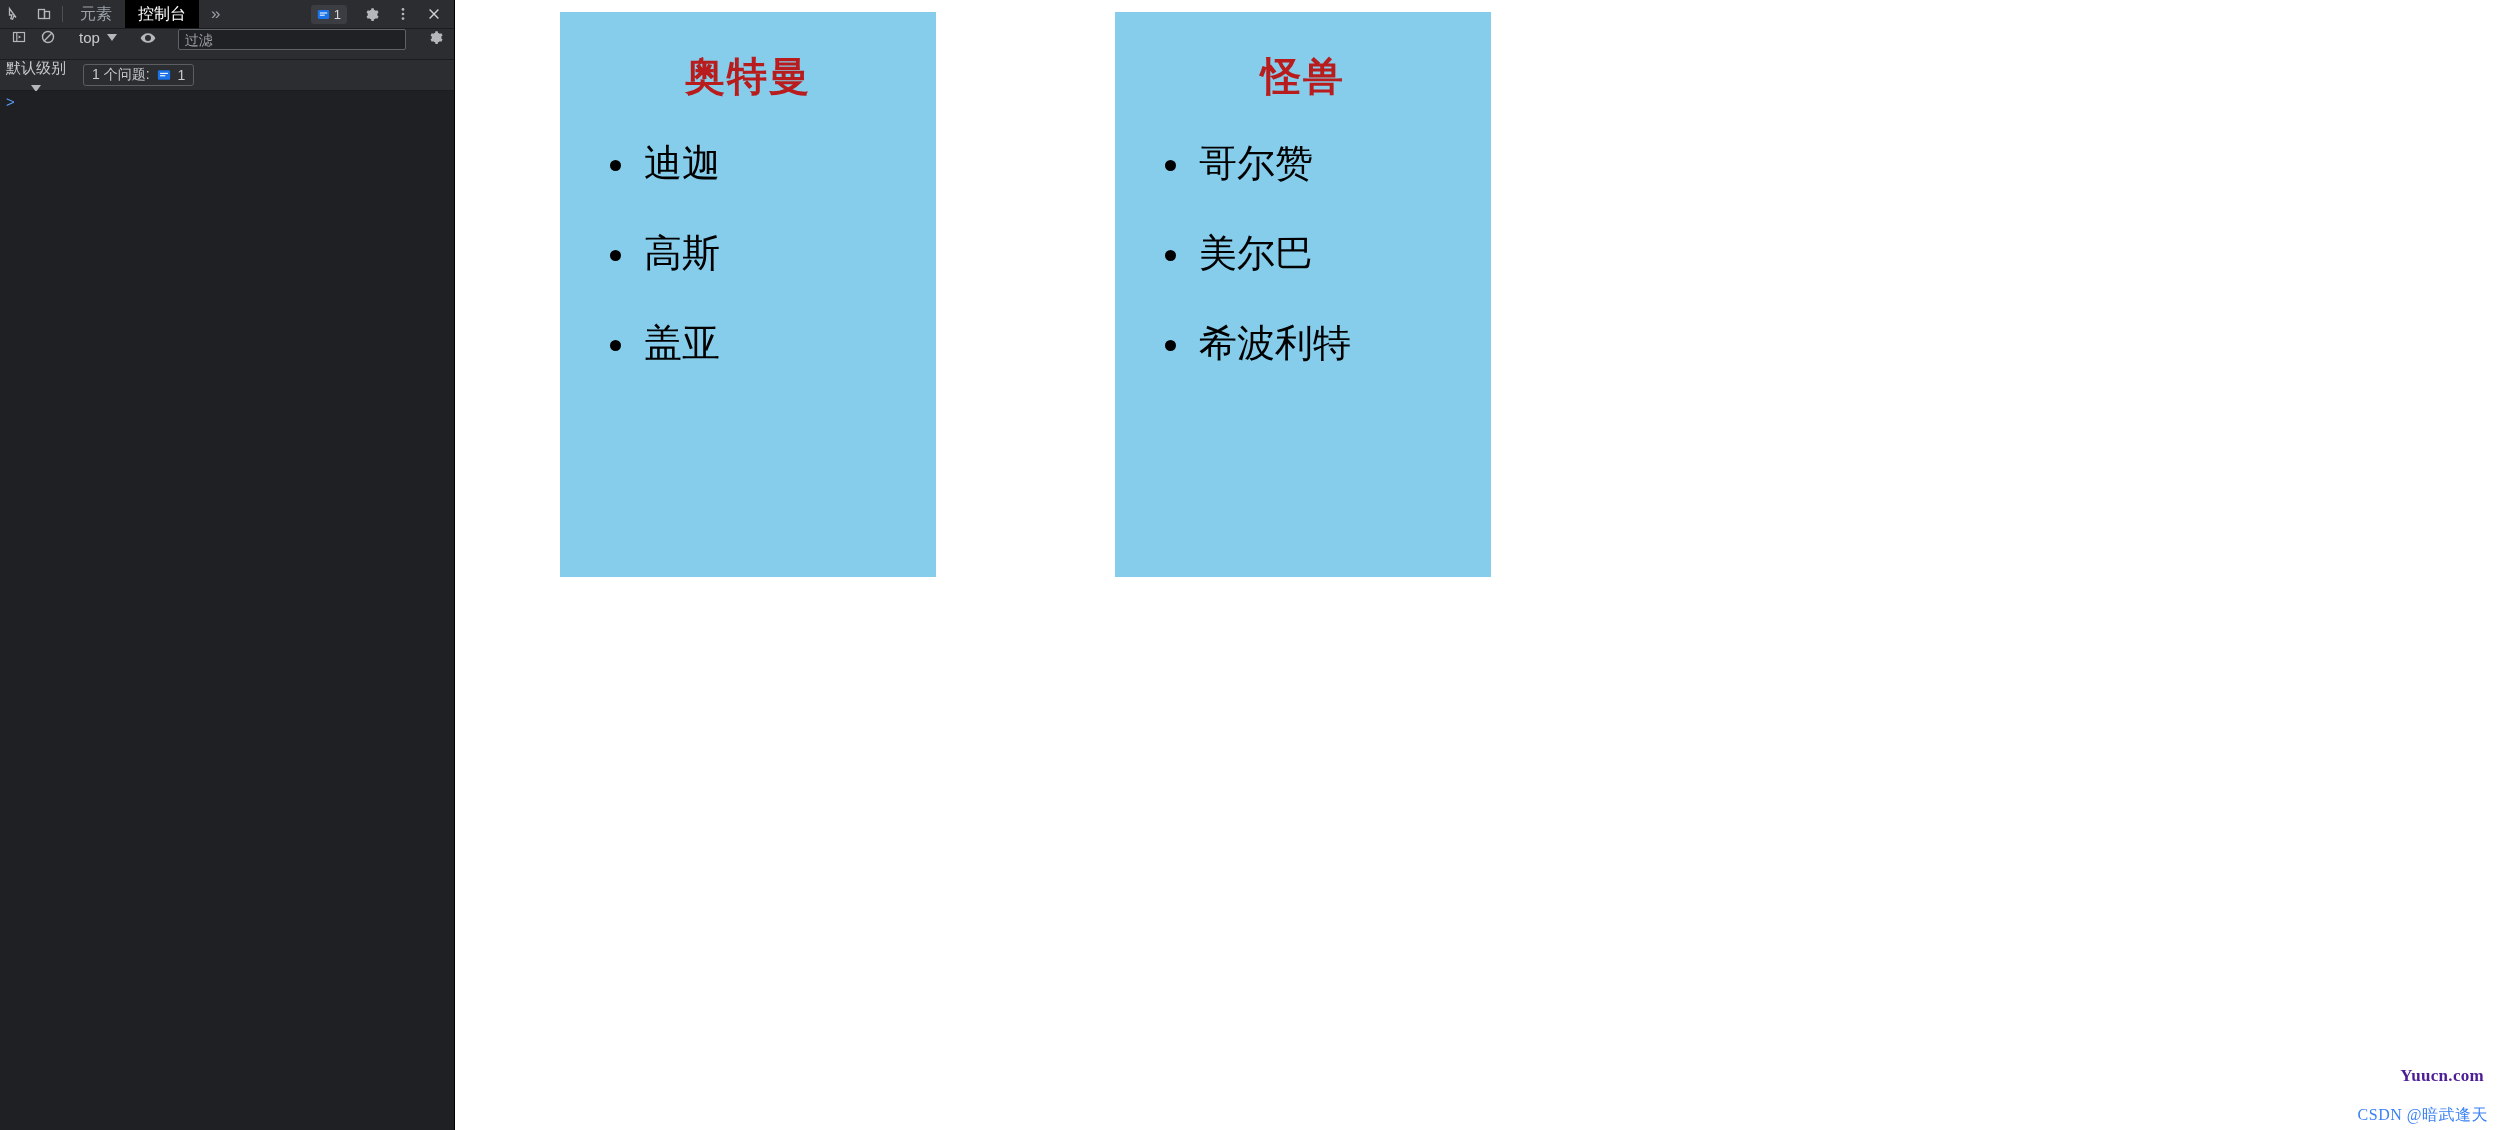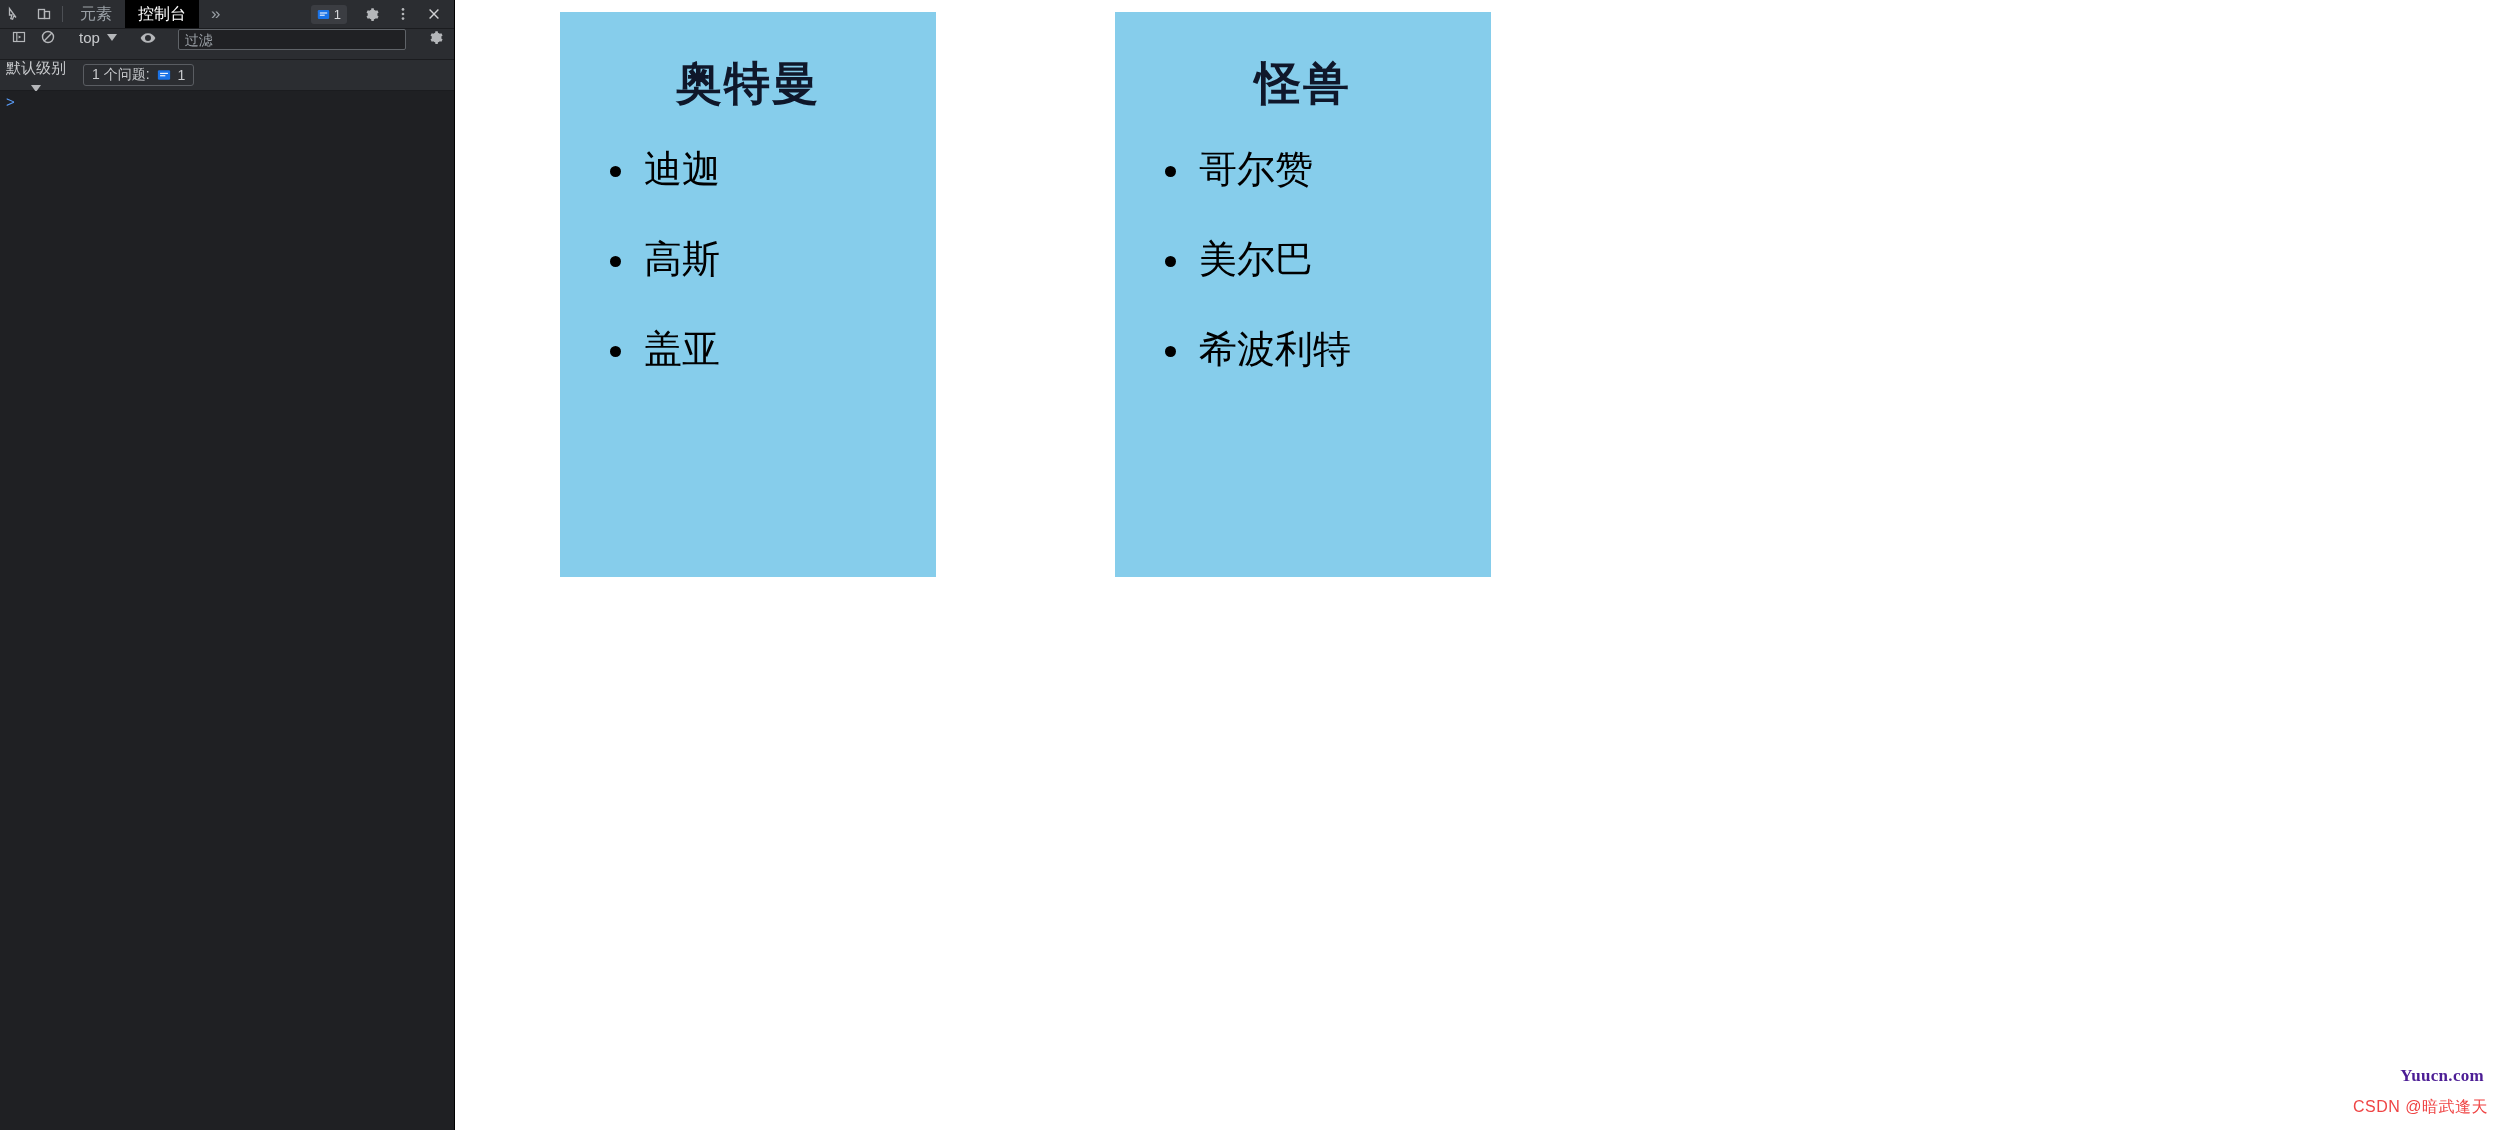--- a/index.html
+++ b/index.html
@@ -207,26 +207,26 @@
     height: 565px;
     background: #86cdeb;
   }
   .card.left  { left: 105px; }
   .card.right { left: 660px; }
 
   .card h2 {
     margin: 0;
     padding-top: 48px;
     text-align: center;
-    font-size: 46px;
+    font-size: 40px;
     font-weight: bold;
-    color: #0f172a;
+    color: #b91c1c;
     letter-spacing: 2px;
     line-height: 1;
-    font-family: Liberation Sans, sans-serif;
+    font-family: Liberation Mono, monospace;
   }
 
   .card ul {
     list-style: none;
     margin: 44px 0 0 0;
     padding: 0 0 0 50px;
   }
   .card li {
     position: relative;
     font-size: 38px;
@@ -254,24 +254,25 @@
     bottom: 44px;
     color: #4c1d95;
     font-family: "Liberation Serif", "DejaVu Serif", serif;
     font-size: 17px;
     font-weight: bold;
     letter-spacing: 0.3px;
   }
   .wm-csdn {
     position: absolute;
     right: 14px;
-    bottom: 12px;
-    color: #ef4444;
+    bottom: 4px;
+    color: #3b82f6;
     font-size: 16px;
     letter-spacing: 0.5px;
+    font-family: Liberation Serif, serif;
   }
 </style>
 </head>
 <body>
 
 <div id="root">
 
   <div class="devtools">
 
     <div class="dt-tabbar">

